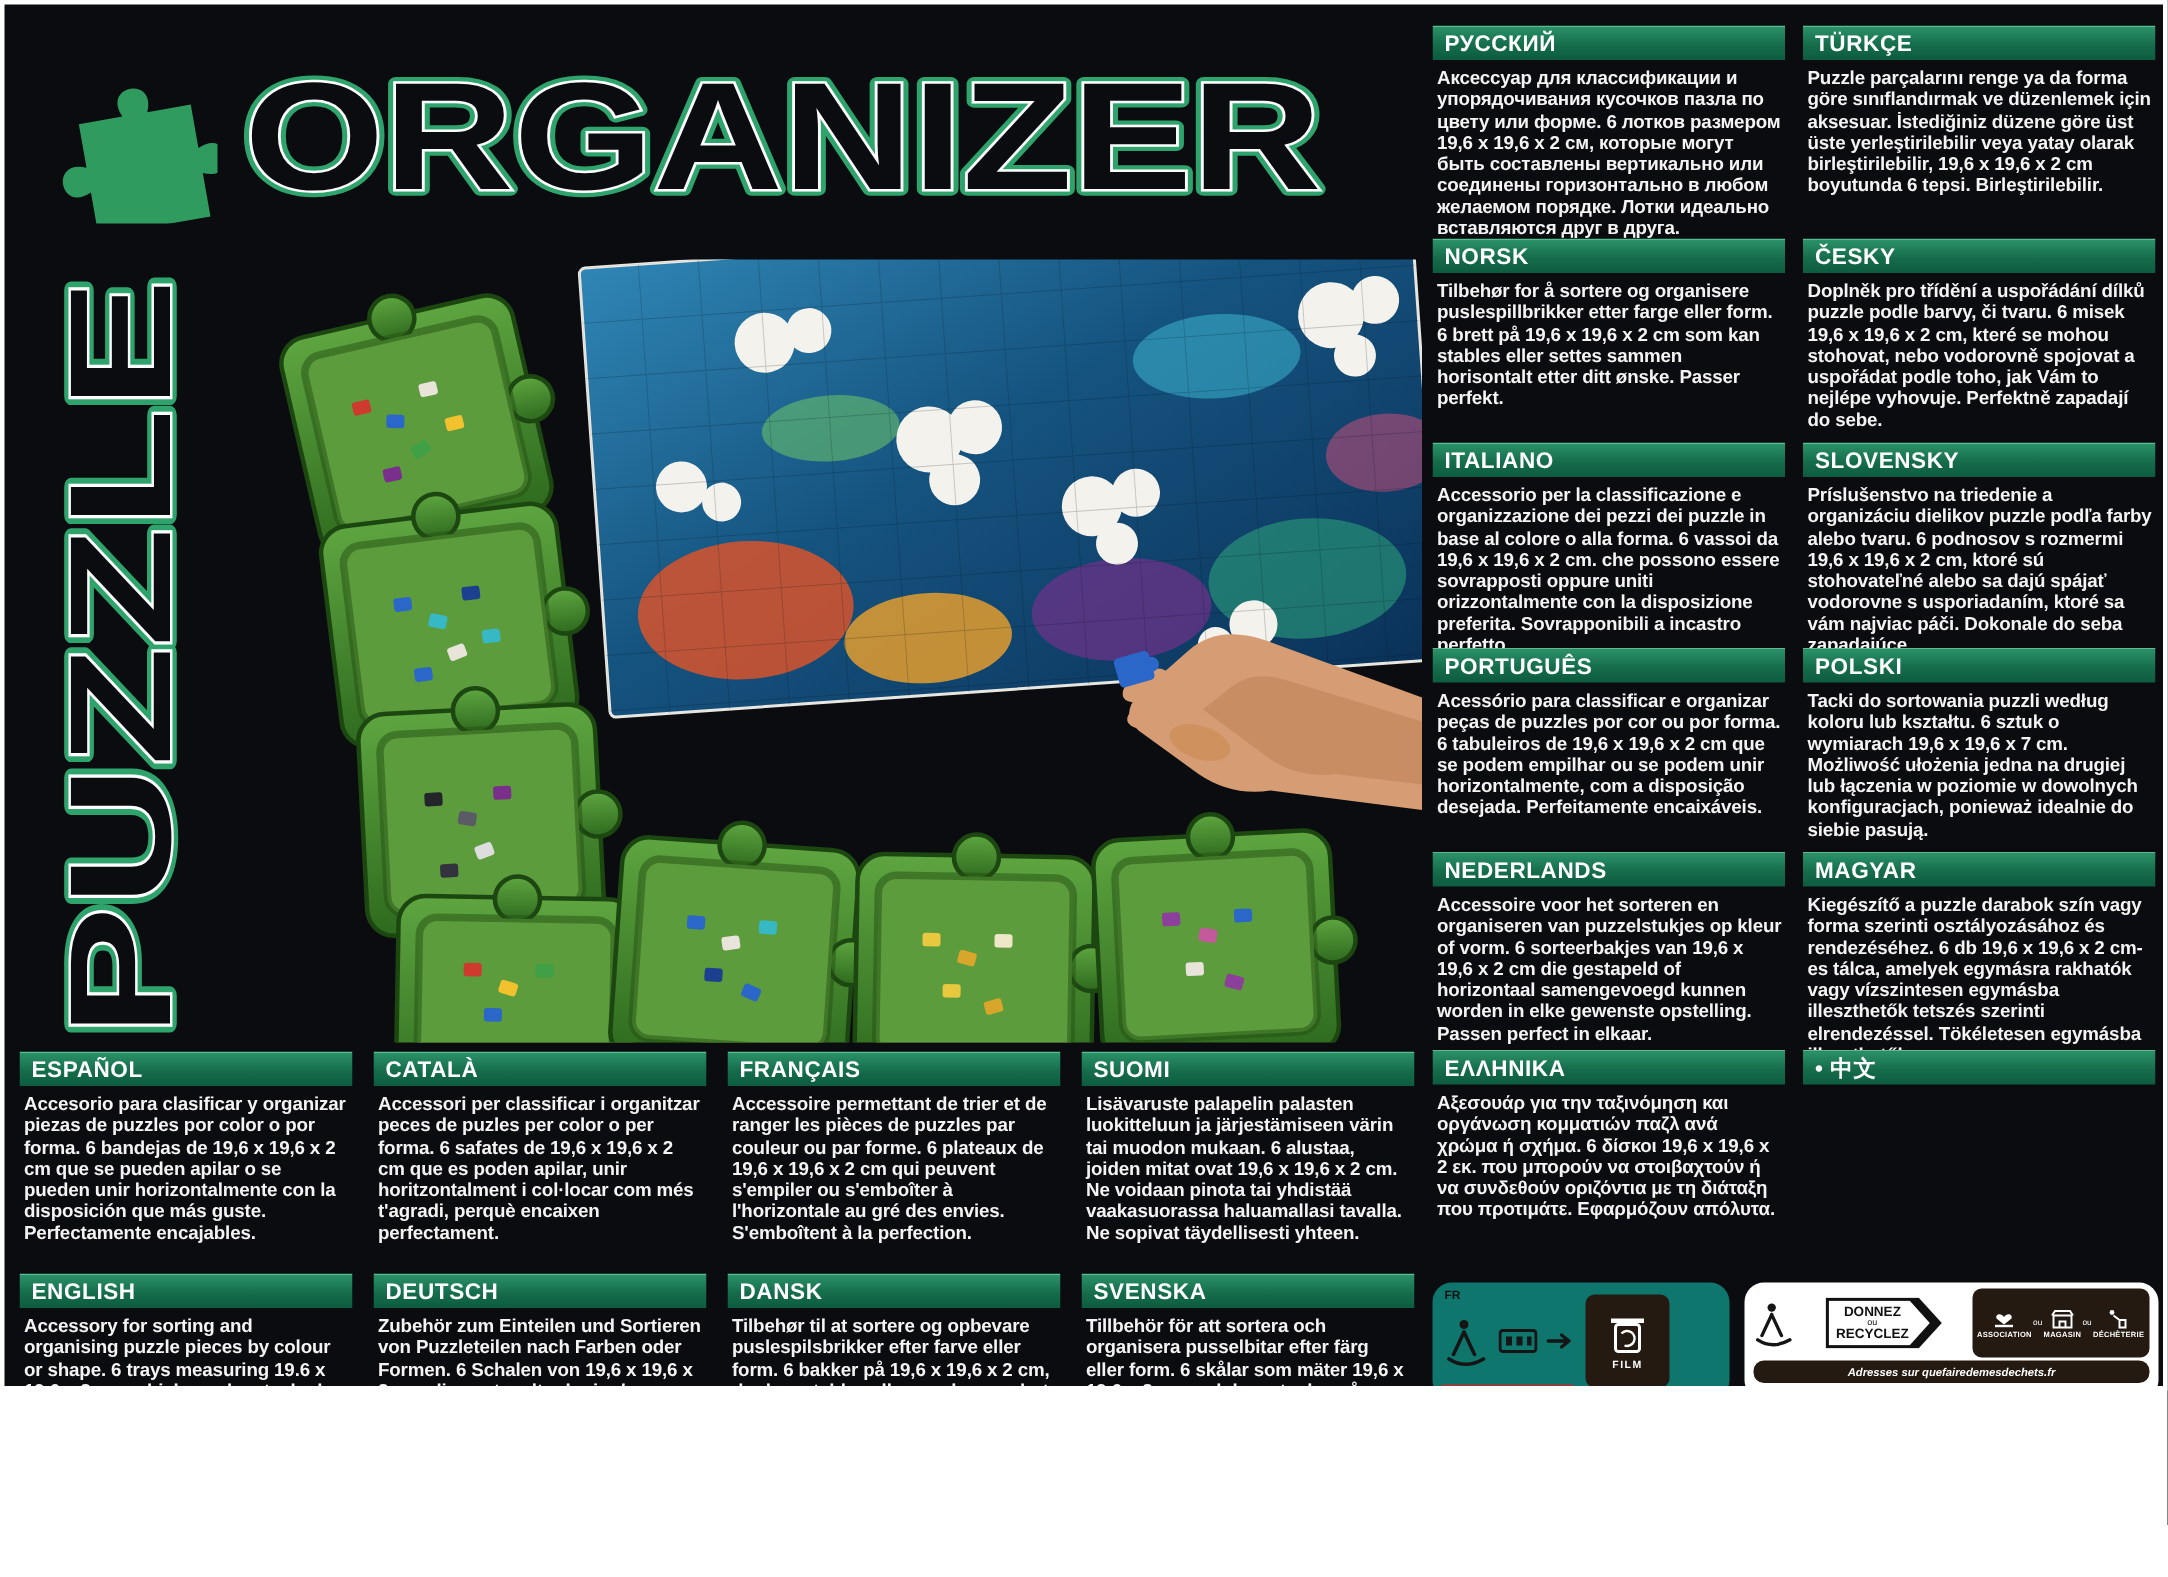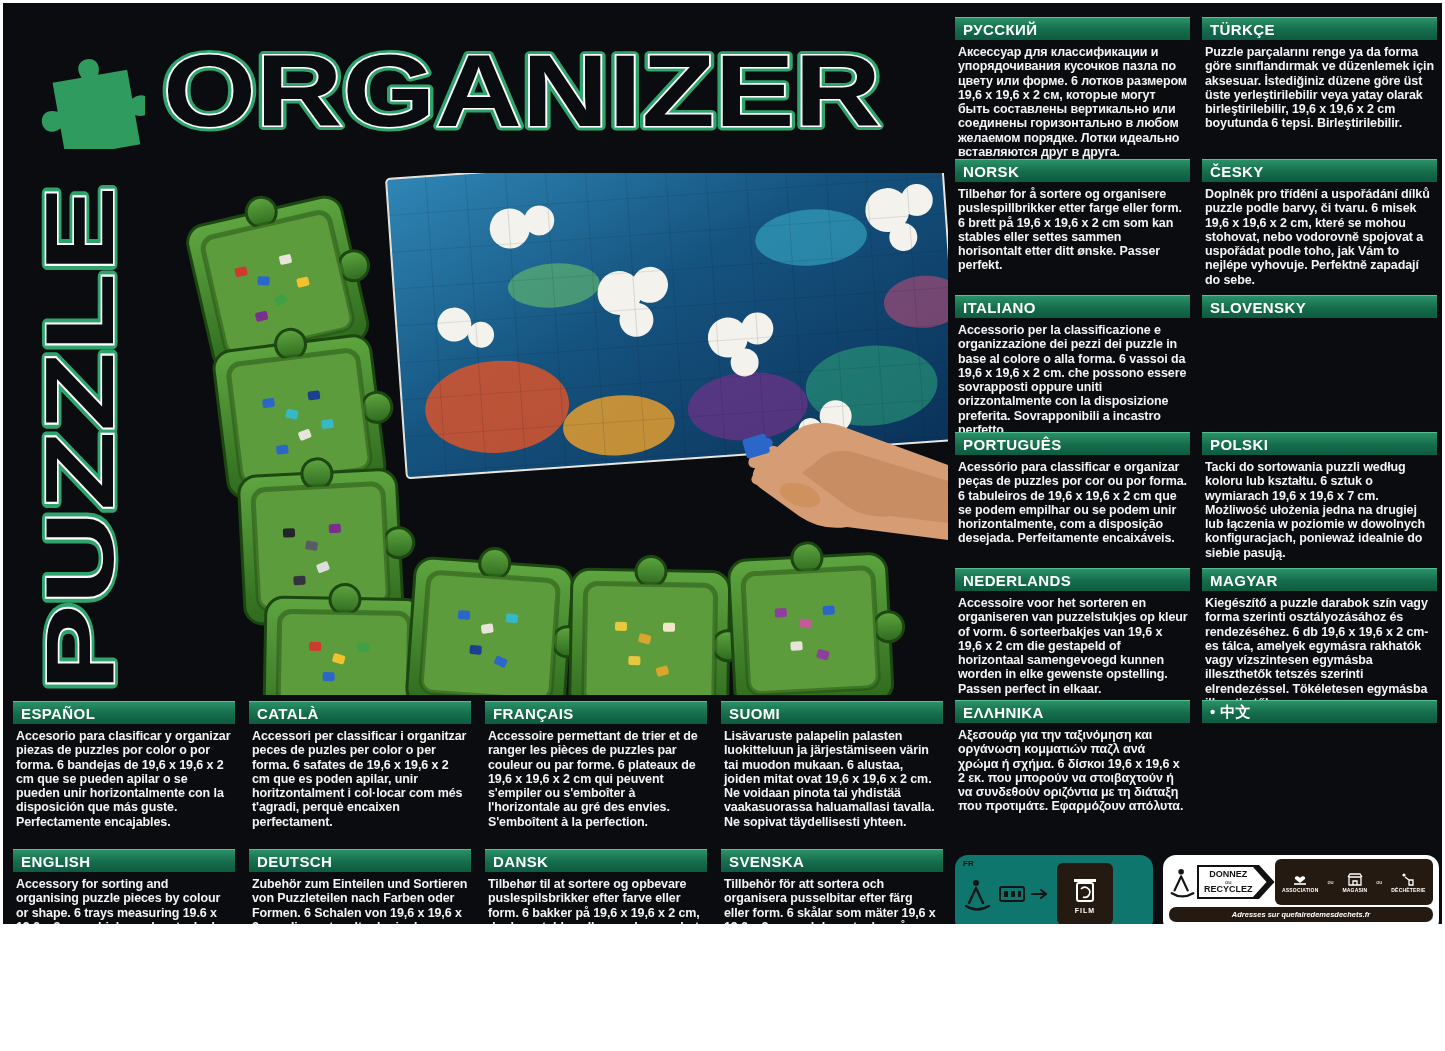--- a/index.html
+++ b/index.html
@@ -43,21 +43,21 @@
   .age .s{font-size:4.6px;line-height:1.25;white-space:nowrap;}
   
   .film-box{position:absolute;left:952px;top:852px;width:198px;height:78px;background:#0f766e;border-radius:13px;
             display:flex;align-items:center;gap:6px;padding:0 8px;box-sizing:border-box;}
   .fr-tag{position:absolute;left:8px;top:4px;font-size:8px;font-weight:bold;color:#111;}
   .dark-sq{width:56px;height:62px;background:#241a12;border-radius:6px;display:flex;flex-direction:column;
            align-items:center;justify-content:center;gap:2px;}
   .film-lbl{color:#fff;font-size:7px;font-weight:bold;letter-spacing:1px;}
   .donate-box{position:absolute;left:1160px;top:852px;width:276px;height:78px;background:#fff;border-radius:13px;
               padding:4px 6px;box-sizing:border-box;display:flex;flex-direction:column;gap:2px;}
-  .donate-top{display:flex;align-items:center;gap:0;height:46px;}
+  .donate-top{display:flex;align-items:center;gap:20px;height:46px;}
   .chev-outer{clip-path:polygon(0 0,80% 0,100% 50%,80% 100%,0 100%);background:#111;padding:2px 8px 2px 2px;}
   .chev-inner{clip-path:polygon(0 0,80% 0,100% 50%,80% 100%,0 100%);background:#fff;padding:3px 14px 3px 5px;
               display:flex;flex-direction:column;align-items:center;line-height:1;}
   .chev-inner .b{font-weight:bold;font-size:9px;color:#111;}
   .chev-inner .o{font-size:6px;color:#111;}
   .opt-panel{flex:1;background:#241a12;border-radius:6px;height:100%;display:flex;align-items:center;
              justify-content:space-around;padding:0 3px;}
   .opt{display:flex;flex-direction:column;align-items:center;gap:1px;color:#fff;}
   .opt .l{font-size:5px;font-weight:bold;letter-spacing:.2px;}
   .opt-ou{color:#fff;font-size:5.5px;}
@@ -271,20 +271,21 @@
     <section class="block">
         <div class="lang-bar">
           <span class="lang-label">ITALIANO</span>
         </div>
         <p class="lang-text">Accessorio per la classificazione e organizzazione dei pezzi dei puzzle in base al colore o alla forma. 6 vassoi da 19,6 x 19,6 x 2 cm. che possono essere sovrapposti oppure uniti orizzontalmente con la disposizione preferita. Sovrapponibili a incastro perfetto.</p>
       </section>
     <section class="block">
         <div class="lang-bar">
           <span class="lang-label">SLOVENSKY</span>
         </div>
+        <p class="lang-text">Príslušenstvo na triedenie a organizáciu dielikov puzzle podľa farby alebo tvaru. 6 podnosov s rozmermi 19,6 x 19,6 x 2 cm, ktoré sú stohovateľné alebo sa dajú spájať vodorovne s usporiadaním, ktoré sa vám najviac páči. Dokonale do seba zapadajúce.</p>
       </section>
     <section class="block">
         <div class="lang-bar">
           <span class="lang-label">PORTUGUÊS</span>
         </div>
         <p class="lang-text">Acessório para classificar e organizar peças de puzzles por cor ou por forma. 6 tabuleiros de 19,6 x 19,6 x 2 cm que se podem empilhar ou se podem unir horizontalmente, com a disposição desejada. Perfeitamente encaixáveis.</p>
       </section>
     <section class="block">
         <div class="lang-bar">
           <span class="lang-label">POLSKI</span>

